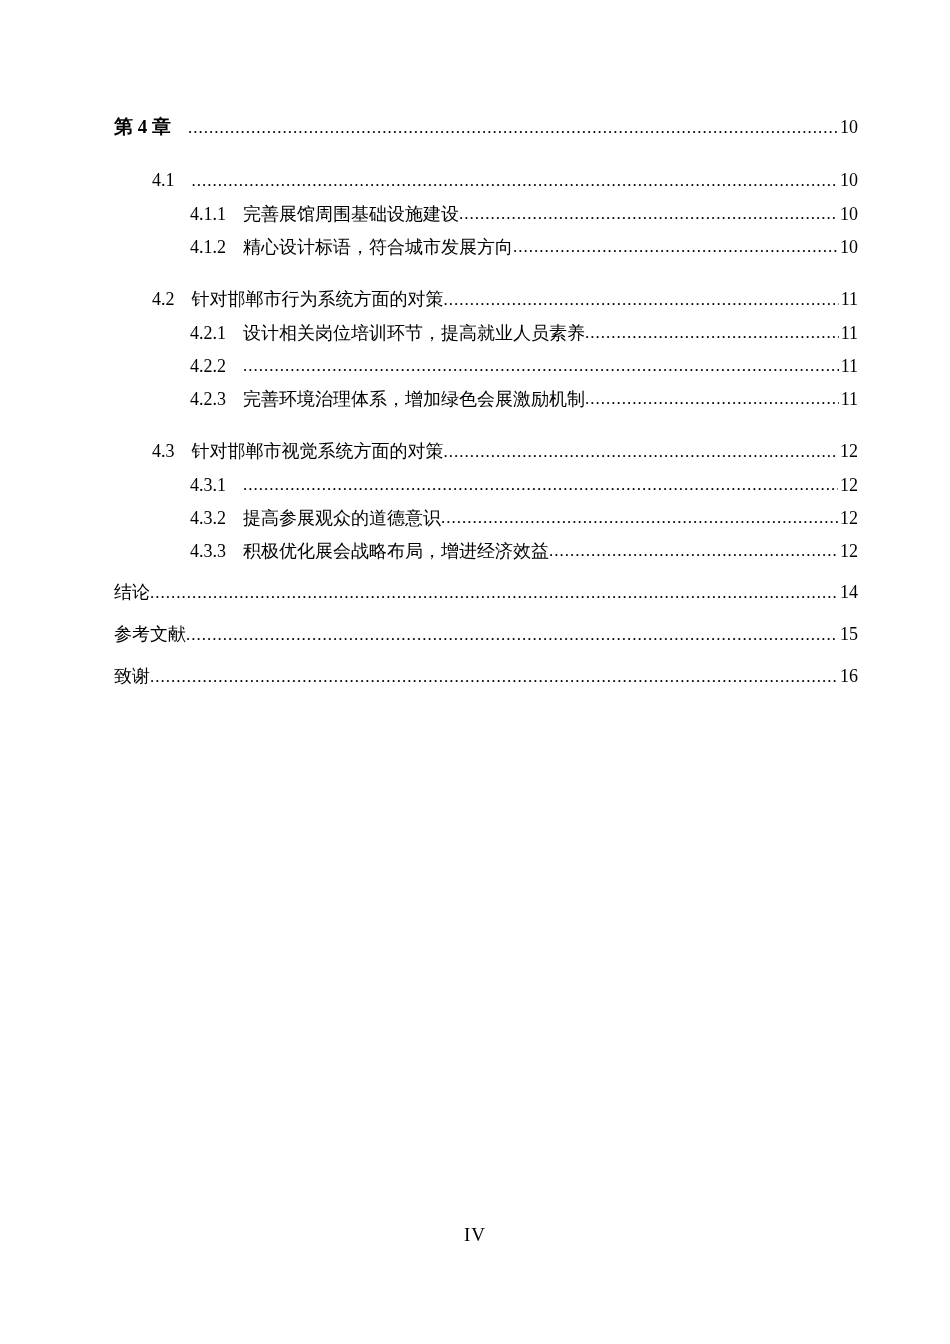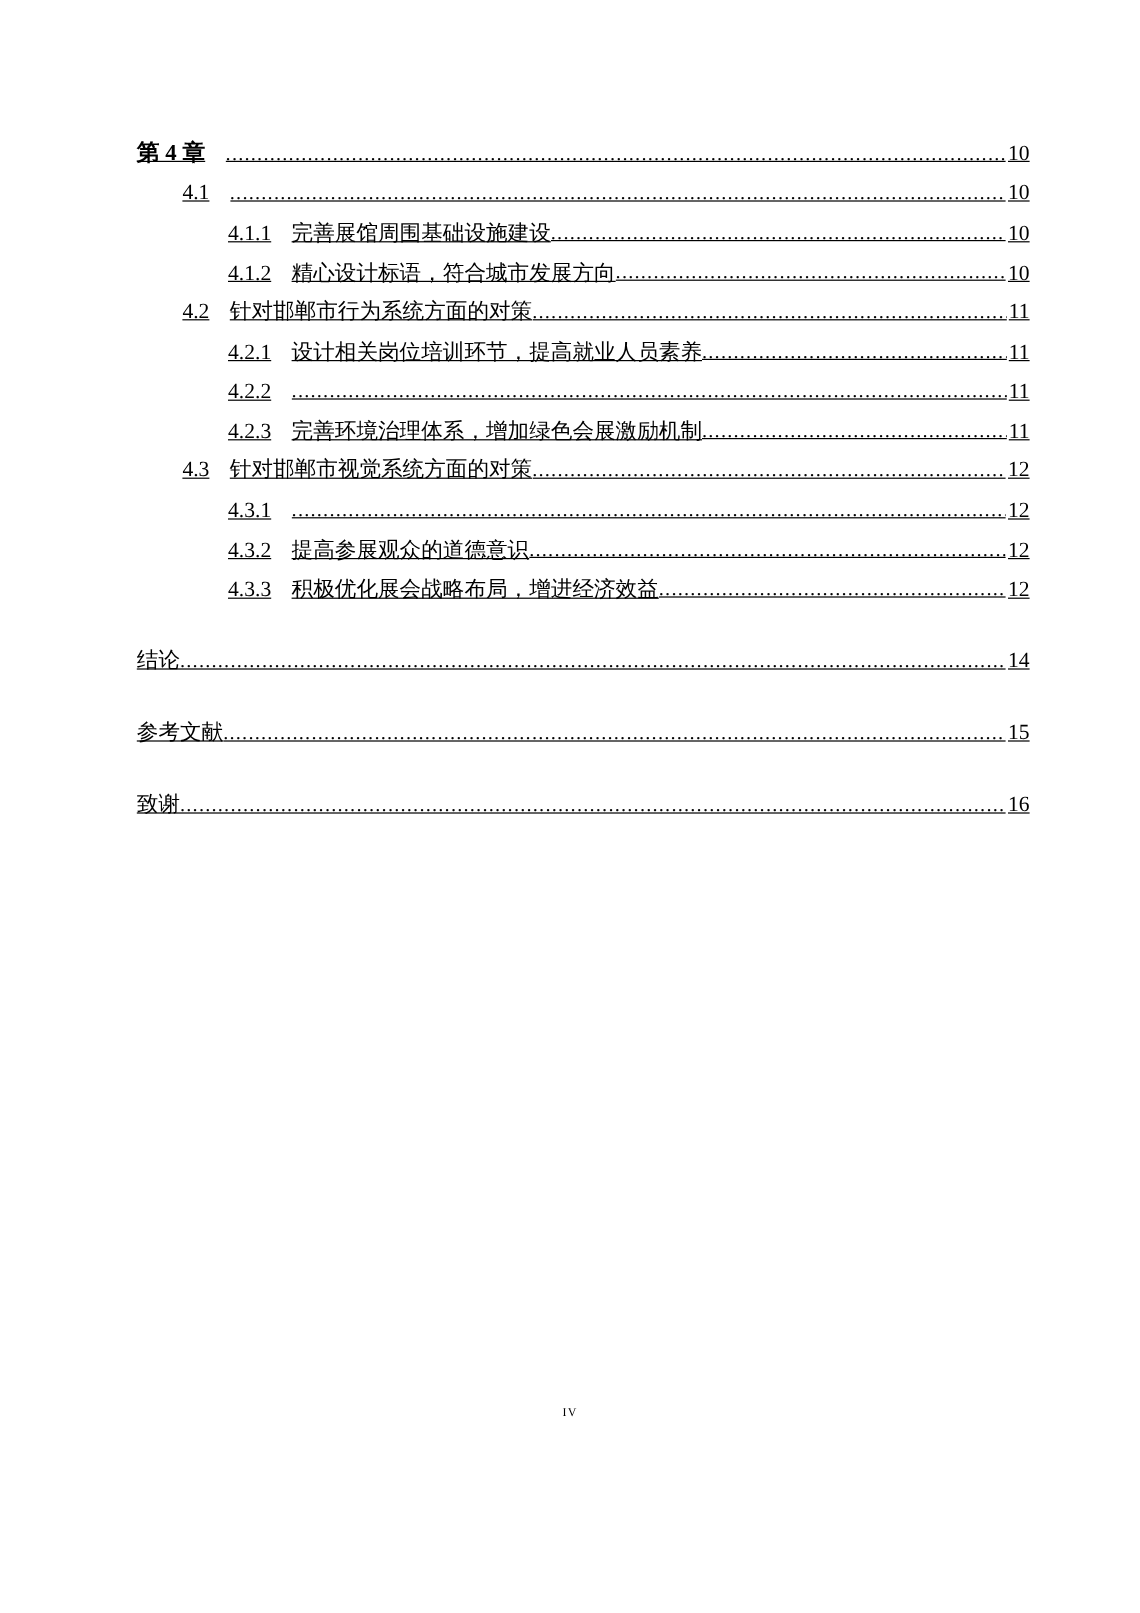--- a/index.html
+++ b/index.html
@@ -11,39 +11,38 @@
     color: #000000;
     font-family: "Liberation Serif", "DejaVu Serif", serif;
   }
   .page {
     position: relative;
     width: 950px;
     height: 1344px;
     margin: 0 auto;
     background: #ffffff;
     overflow: hidden;
-    text-decoration: underline;
   }
   .toc {
     padding: 111px 92px 0 114px;
   }
   .toc-row {
     display: flex;
     align-items: baseline;
     font-size: 18px;
     line-height: 32px;
     white-space: nowrap;
   }
-  .toc-row.level-1 { padding-left: 38px; }
+  .toc-row.level-1 { padding-left: 38px; margin-top: 20px; }
   .toc-row.level-2 { padding-left: 76px; align-items: center; }
   .toc-row.bold {
     font-weight: 700;
     font-size: 19px;
   }
-  .toc-row.gap { margin-top: 27px; }
+  .toc-row.gap { margin-top: 9px; }
   .entry-label {
     flex: none;
     margin-right: 17px;
   }
   .entry-label:empty { display: none; }
   .entry-title { flex: none; }
   .leader-dots {
     flex: 1 1 auto;
     overflow: hidden;
     white-space: nowrap;
@@ -56,25 +55,25 @@
     letter-spacing: 1px;
   }
   .entry-page {
     flex: none;
     margin-left: 2px;
     font-weight: 400;
   }
   .toc-row.bold .entry-page { font-weight: 400; font-size: 18px; }
   .footer {
     position: absolute;
-    top: 1172px;
+    top: 1224px;
     left: 0;
     width: 100%;
     text-align: center;
-    font-size: 10px;
+    font-size: 19px;
     letter-spacing: 1px;
   }
 </style>
 </head>
 <body>
 
 <div class="page">
   <div class="toc">
       <div class="toc-row level-0 bold">
         <span class="entry-label">第 4 章</span>

